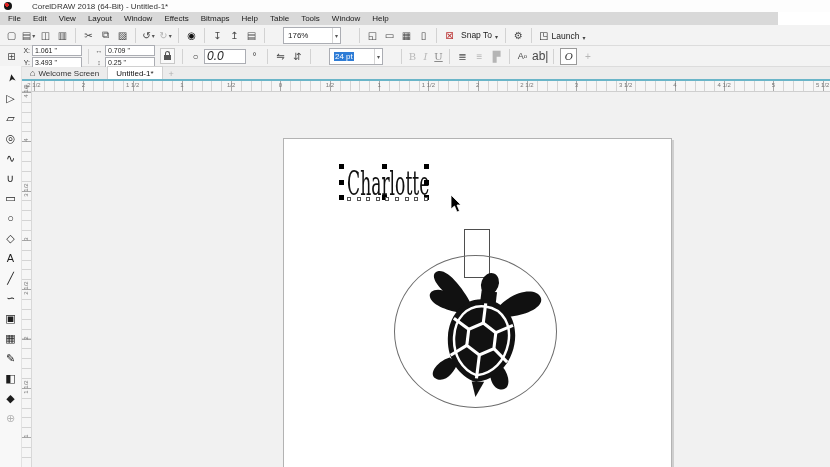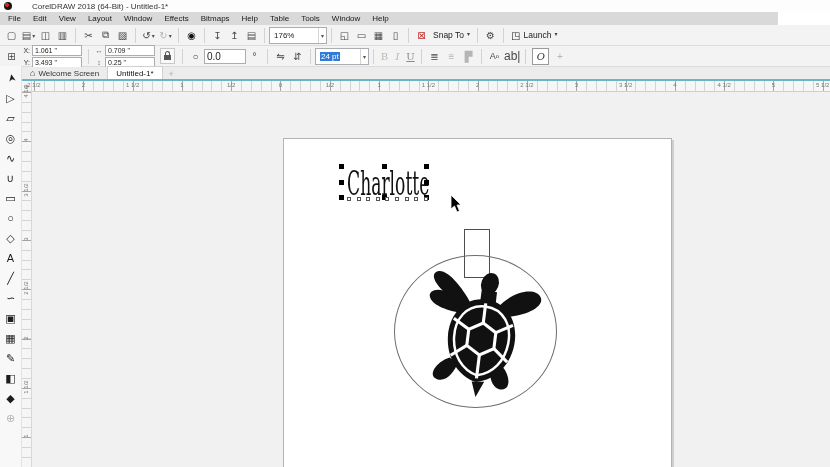--- a/index.html
+++ b/index.html
@@ -17,38 +17,38 @@
   .menu-item{font-size:8px;color:#1a1a1a;padding:0 6px;line-height:13px;cursor:default;}
 
   
   #toolbar1{position:absolute;left:0;top:25px;width:830px;height:21px;background:#f3f3f3;border-bottom:1px solid #dcdcdc;display:flex;align-items:center;padding-left:3px;box-sizing:border-box;}
   .icon-btn{display:inline-flex;align-items:center;justify-content:center;min-width:15px;height:16px;font-size:10px;color:#474747;margin:0 1px;cursor:default;}
   .icon-btn.dis{color:#b5b5b5;}
   .icon-btn.dark{color:#111;}
   .icon-btn.red{color:#b33;}
   .icon-btn .dd{font-size:6px;color:#555;margin-left:1px;}
   .tsep{width:1px;height:15px;background:#d2d2d2;margin:0 4px;display:inline-block;}
-  .combo{display:inline-flex;align-items:center;height:15px;background:#fff;border:1px solid #abadb3;font-size:8px;color:#222;padding:0 2px;margin:0 0;}
+  .combo{display:inline-flex;align-items:center;height:15px;background:#fff;border:1px solid #abadb3;font-size:8px;color:#222;padding:0 2px;margin:0 14px;}
   .combo .ctext{flex:1;padding:0 2px;white-space:nowrap;}
   .combo .caret{font-size:6px;color:#555;border-left:1px solid #d5d5d5;padding-left:2px;height:100%;display:flex;align-items:center;}
   #zoom-combo{width:52px;}
-  .ddlabel{display:inline-flex;align-items:flex-start;font-size:8.5px;color:#222;margin:0 3px;gap:3px;}
+  .ddlabel{display:inline-flex;align-items:flex-end;font-size:8.5px;color:#222;margin:0 3px;gap:3px;}
   .ddlabel .caret{font-size:6px;color:#444;}
 
   
   #propbar{position:absolute;left:0;top:46px;width:830px;height:21px;background:#f3f3f3;border-bottom:1px solid #dcdcdc;display:flex;align-items:center;padding-left:3px;box-sizing:border-box;}
   .xy{display:flex;flex-direction:column;justify-content:center;gap:1px;margin:0 2px;}
   .xy-row{display:flex;align-items:center;gap:2px;}
   .xy-l{font-size:7px;color:#333;width:8px;text-align:right;}
   .xy-ic{font-size:7px;color:#555;width:8px;text-align:center;}
   .field{display:inline-block;background:#fff;border:1px solid #abadb3;font-size:7px;color:#222;width:44px;height:7px;line-height:7px;padding:1px 2px;white-space:nowrap;overflow:hidden;}
   .lockbtn{width:13px;height:14px;border:1px solid #c8c8c8;background:#f9f9f9;display:inline-flex;align-items:center;justify-content:center;margin:0 3px;}
   .lock-shape{position:relative;width:7px;height:5px;background:#555;margin-top:3px;}
   .lock-shape:before{content:"";position:absolute;left:1px;top:-4px;width:3px;height:4px;border:1px solid #555;border-bottom:none;border-radius:3px 3px 0 0;}
-  .angle-field{width:36px;height:11px;line-height:11px;font-size:10px;}
+  .angle-field{width:36px;height:11px;line-height:11px;font-size:12px;font-style:italic;}
   .biu{font-family:"DejaVu Serif",serif;font-size:10px;color:#b8b8b8;min-width:13px;text-align:center;}
   .biu.u{color:#8a8a8a;text-decoration:underline;}
   .biu.i{font-style:italic;}
   .ot-btn{display:inline-flex;align-items:center;justify-content:center;width:15px;height:15px;border:1px solid #9a9a9a;background:#fff;font-family:"DejaVu Serif",serif;font-style:italic;font-size:10px;color:#333;margin:0 2px;}
   .sel-blue{background:#2e7cd6;color:#fff;padding:0 1px;}
 
   
   #tabbar{position:absolute;left:22px;top:67px;width:808px;height:12px;background:#ececec;display:flex;align-items:flex-end;}
   .doc-tab{display:flex;align-items:center;height:12px;padding:0 8px;font-size:8px;color:#333;gap:3px;}
   .doc-tab.active{background:#fff;border:1px solid #d0d0d0;border-bottom:none;color:#111;}

